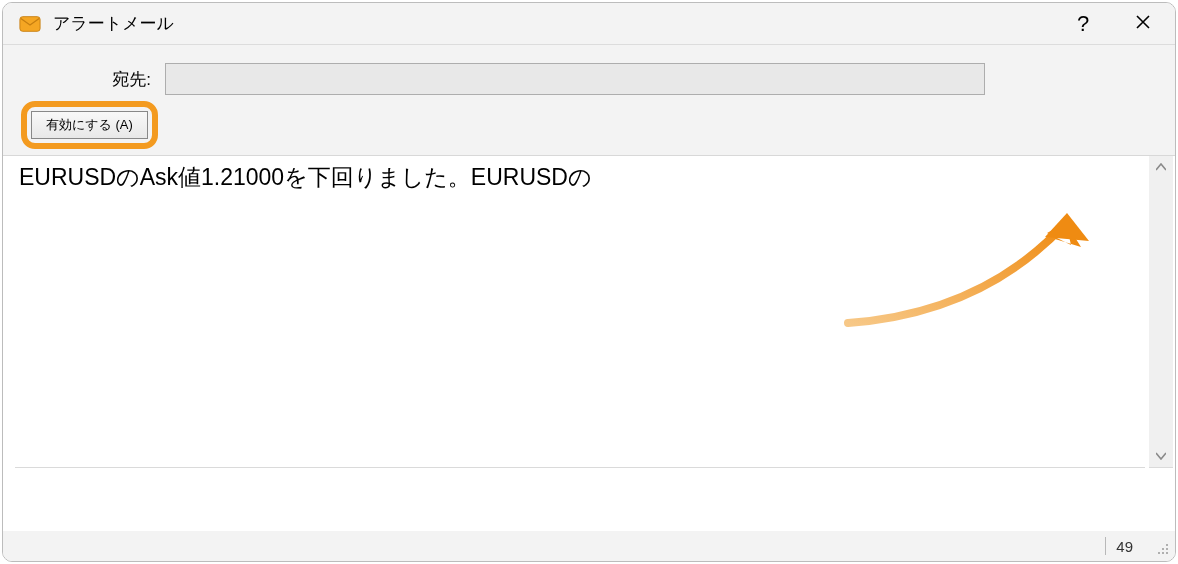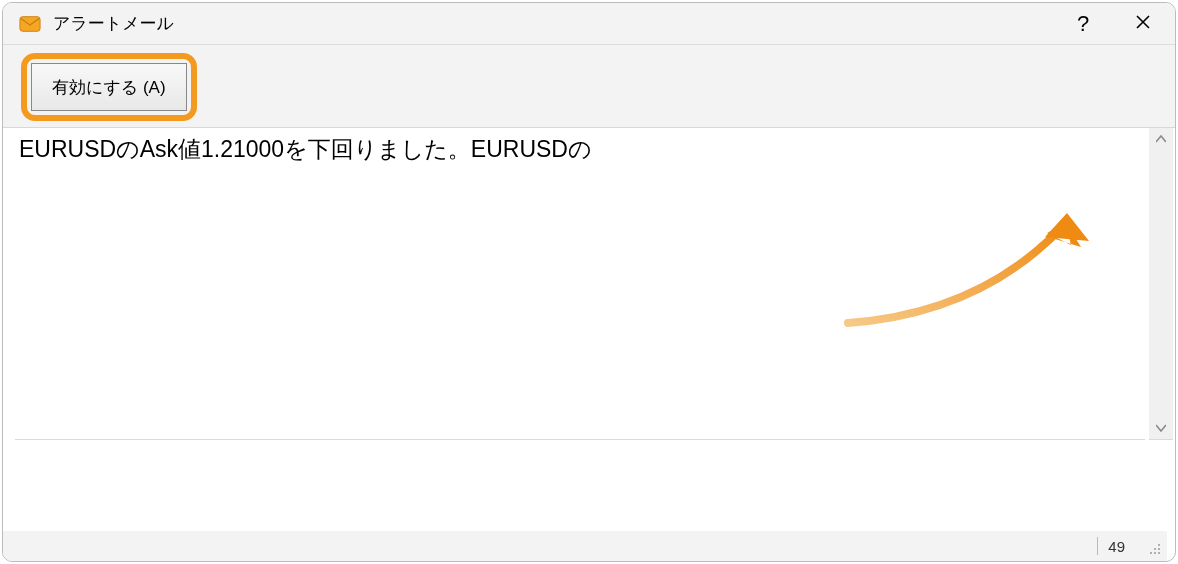--- a/index.html
+++ b/index.html
@@ -92,23 +92,23 @@
   }
   .subject-input {
     flex: 0 0 820px;
     border: 1px solid #0078d7;
   }
   .enable-wrap {
     position: relative;
     margin-left: 14px;
   }
   .enable-btn {
-    height: 48px;
-    padding: 0 20px;
-    font-size: 17px;
+    height: 28px;
+    padding: 0 14px;
+    font-size: 13px;
     font-family: inherit;
     border: 1px solid #888;
     background: linear-gradient(#f8f8f8, #e8e8e8);
     white-space: nowrap;
   }
   .highlight-ring {
     position: absolute;
     top: -10px;
     left: -10px;
     right: -10px;
@@ -156,21 +156,21 @@
     width: 24px; height: 22px;
     display: flex; align-items: center; justify-content: center;
     color: #777;
     font-size: 12px;
   }
   .vscroll .track { flex: 1; }
 
   
   .statusbar {
     position: absolute;
-    left: 0; right: 8px; bottom: 0;
+    left: 0; right: 0; bottom: 0;
     height: 30px;
     background: #f3f3f3;
     display: flex;
     align-items: center;
     justify-content: flex-end;
     padding-right: 6px;
     font-size: 15px;
     color: #333;
   }
   .statusbar .divider {
@@ -217,20 +217,24 @@
       <span>
         <svg viewBox="0 0 16 16">
             <path d="M2 2 L14 14 M14 2 L2 14" stroke="#000" stroke-width="1.6" fill="none"></path>
           </svg>
       </span>
     </div>
   </div>
 
   <div class="header-area">
     <div class="form-row">
+      <div class="form-label">宛先:</div>
+      <input class="text-input to-input" type="text" value="" style="">
+    </div>
+    <div class="form-row">
       <div class="enable-wrap">
         <button class="enable-btn">有効にする (A)</button>
         <div class="highlight-ring"></div>
       </div>
     </div>
   </div>
 
   <div class="body-area">
     <textarea class="body-text" style="">EURUSDのAsk値1.21000を下回りました。EURUSDの</textarea>
     <div class="vscroll">

